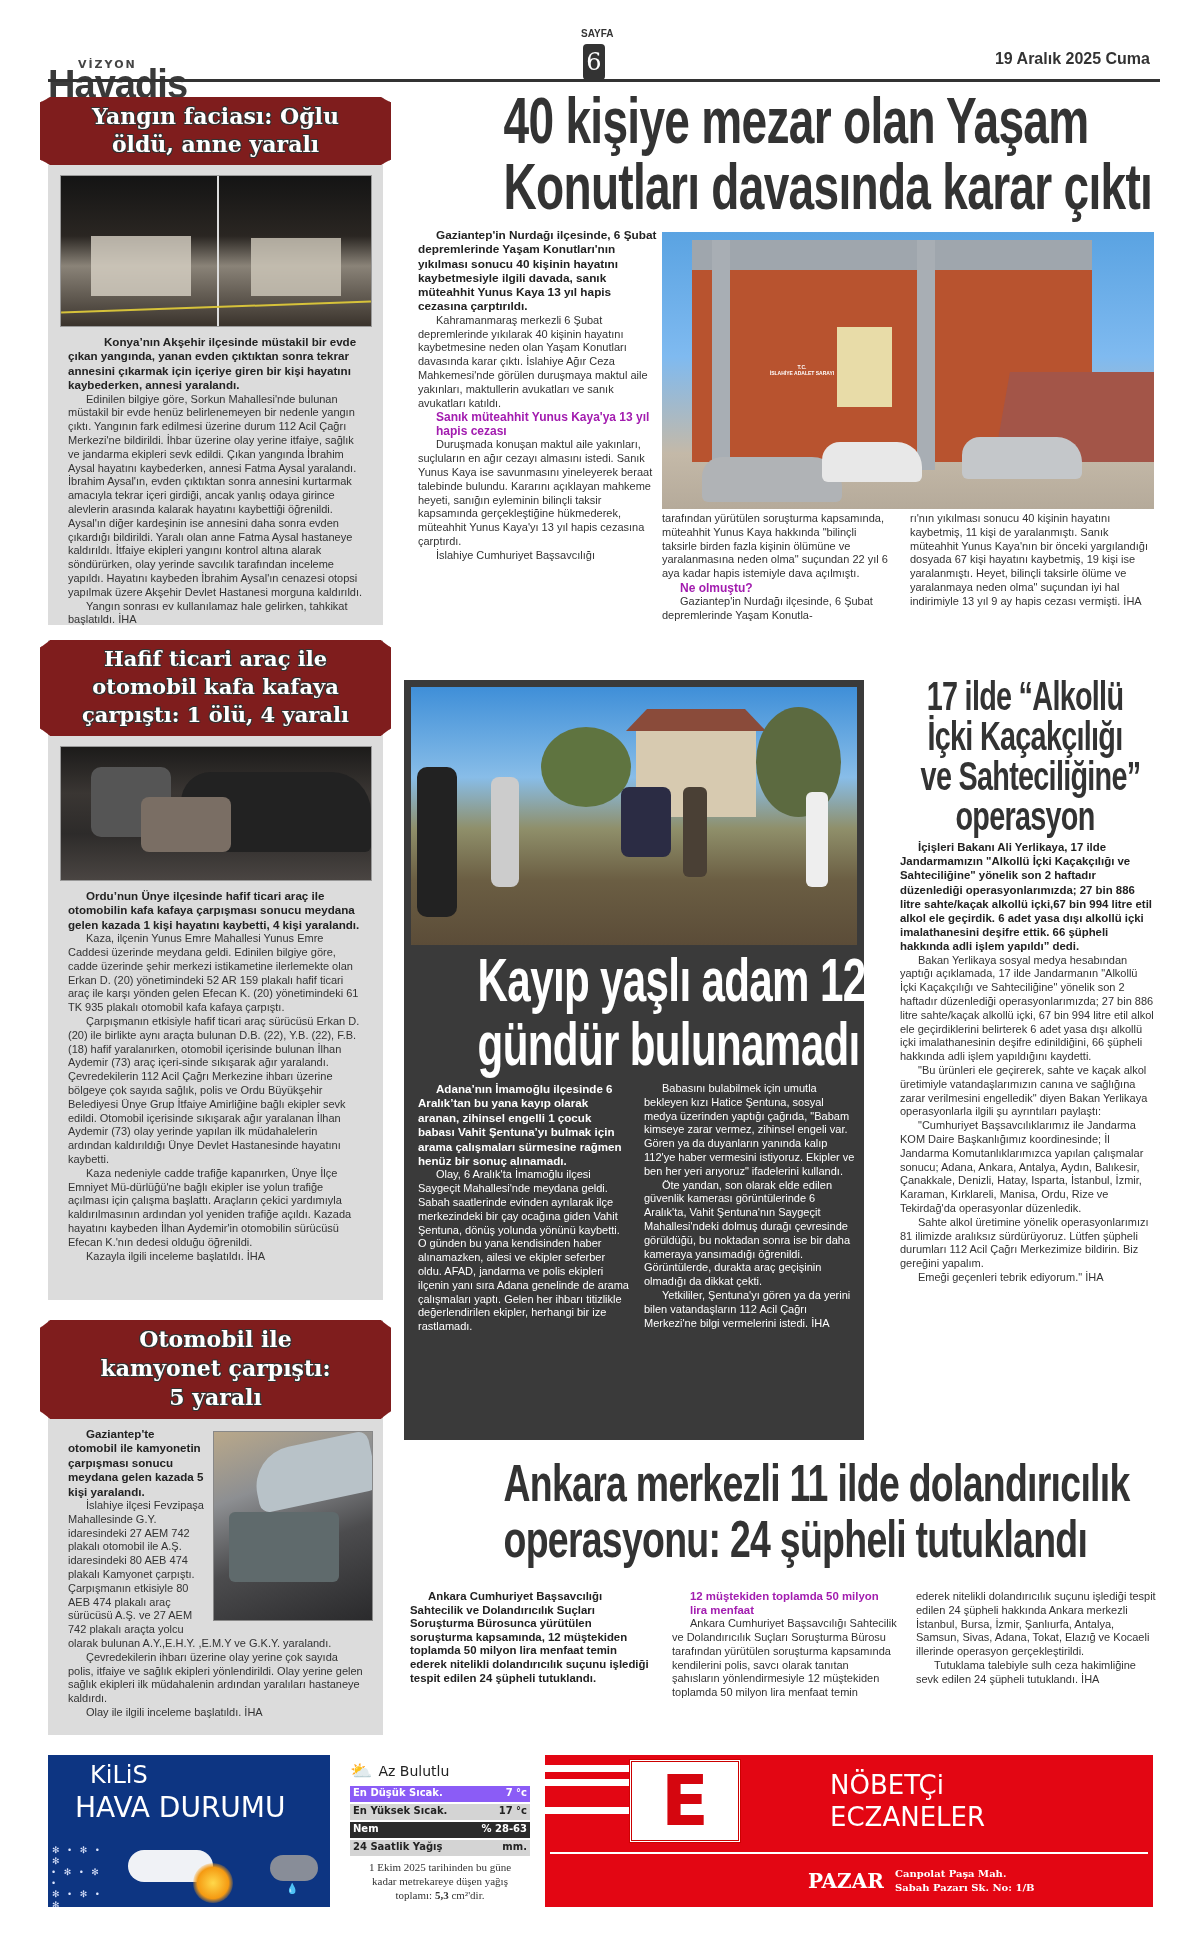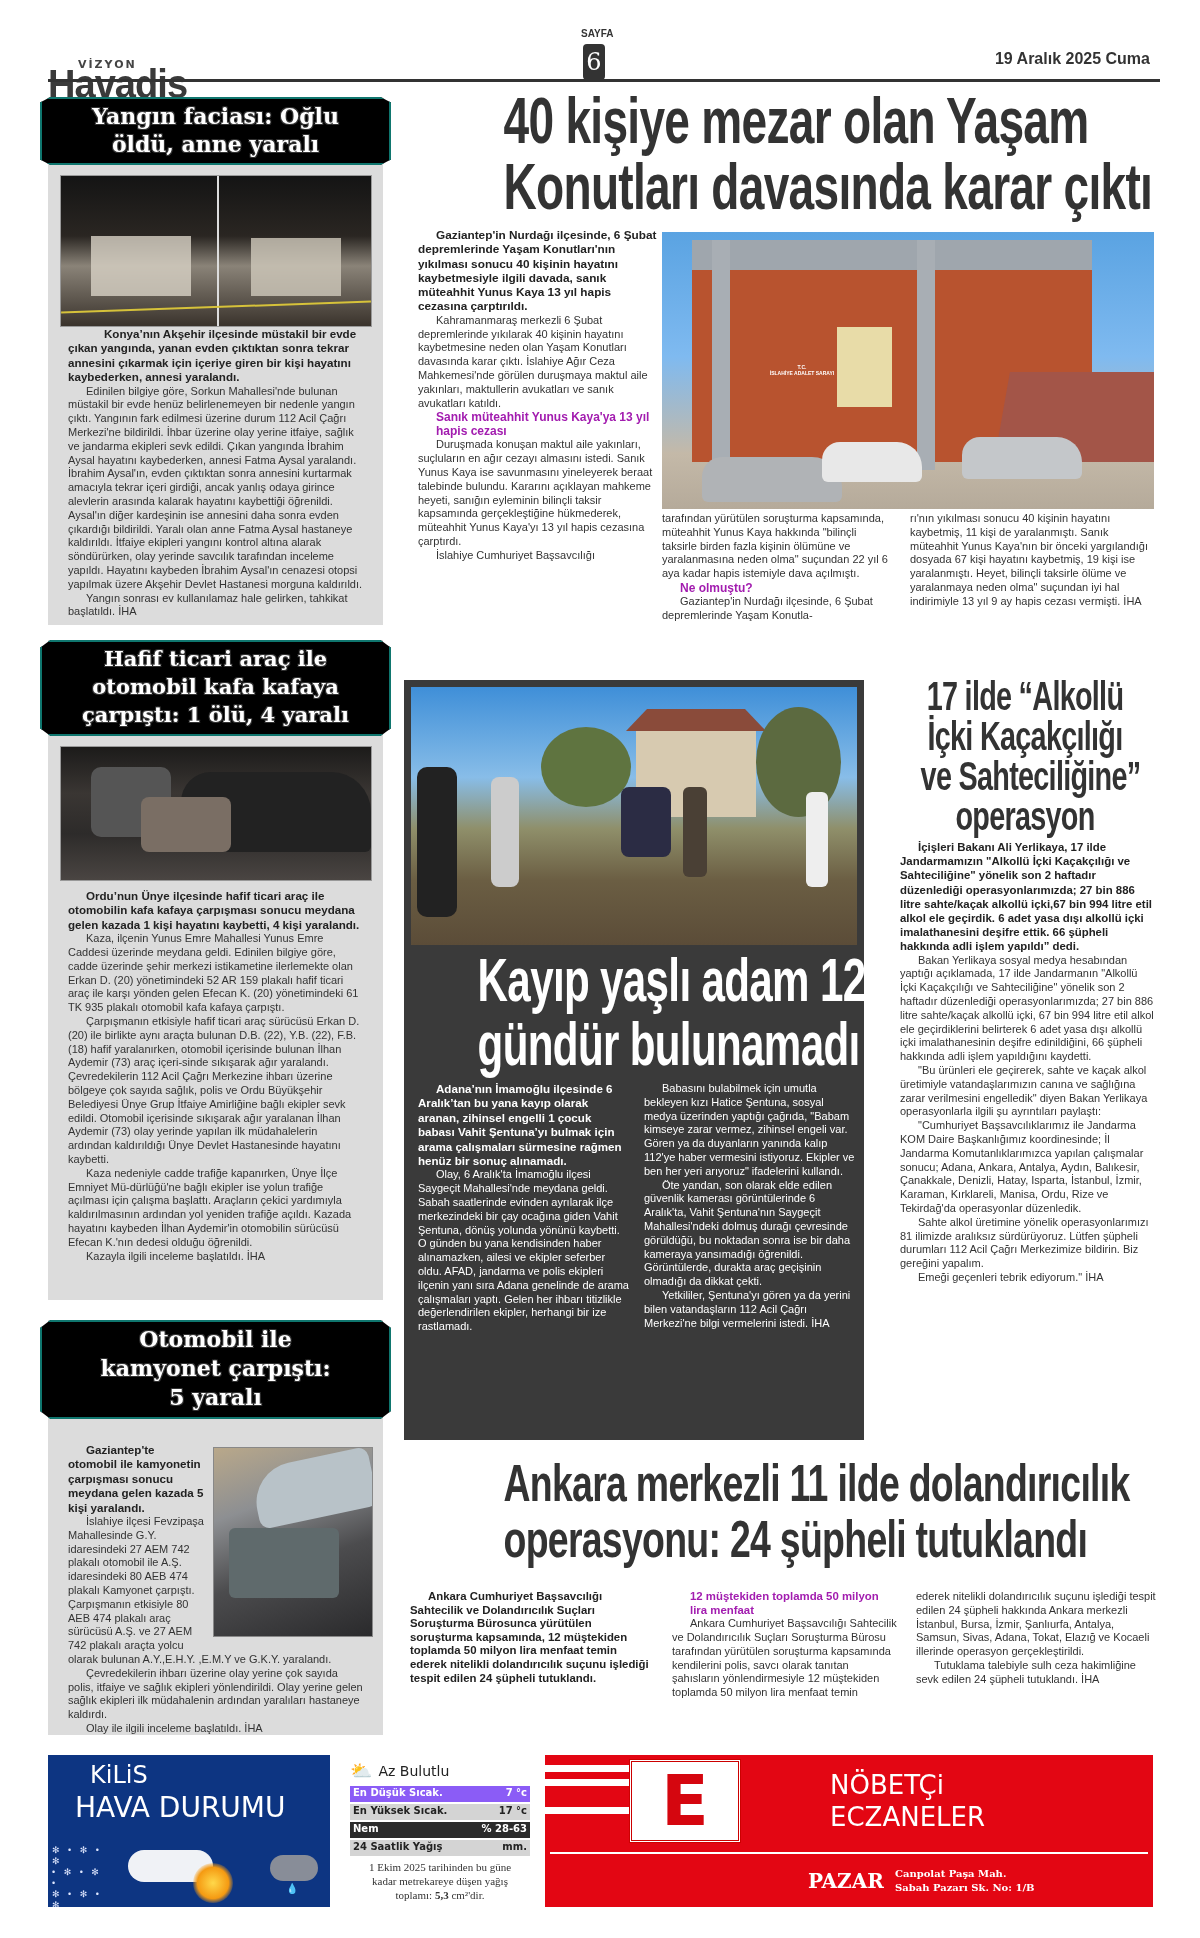--- a/index.html
+++ b/index.html
@@ -7,21 +7,21 @@
 .abs{position:absolute}
 .masthead-logo{left:48px;top:30px;font-family:"DejaVu Sans",sans-serif;font-weight:bold;color:#333;margin-top:28px;}
 .logo-small{position:absolute;left:30px;top:0;font-size:11px;letter-spacing:2px;color:#444;font-weight:bold}
 .logo-big{position:absolute;left:0;top:4px;font-size:40px;letter-spacing:-1px;color:#3a3a3a;font-family:"Liberation Sans",sans-serif;font-weight:bold;transform:scaleX(0.95);transform-origin:left}
 .page-label{left:581px;top:28px;font-size:10px;font-weight:bold;color:#333;font-family:"Liberation Sans Narrow","Liberation Sans",sans-serif}
 .page-num{left:583px;top:44px;width:22px;height:36px;background:#333;color:#fff;border-radius:4px;font-family:"DejaVu Serif",serif;font-size:24px;text-align:center;line-height:36px}
 .date{right:50px;top:50px;font-size:16px;font-weight:bold;color:#333;}
 .rule{left:48px;top:79px;width:1112px;height:3px;background:#333}
 
 .left-col{left:48px;width:335px;background:#dcdcdc}
-.orange-head{position:relative;background:#000000;color:#fff;font-family:"DejaVu Serif",serif;font-weight:bold;text-align:center;text-shadow:1px 1px 0 #333,-1px -1px 0 #333,1px -1px 0 #333,-1px 1px 0 #333;clip-path:polygon(3% 0,97% 0,100% 8%,100% 92%,97% 100%,3% 100%,0 92%,0 8%);margin:0 -8px;border:2px solid #0f766e}
+.orange-head{position:relative;background:#7f1d1d;color:#fff;font-family:"DejaVu Serif",serif;font-weight:bold;text-align:center;text-shadow:1px 1px 0 #333,-1px -1px 0 #333,1px -1px 0 #333,-1px 1px 0 #333;clip-path:polygon(3% 0,97% 0,100% 8%,100% 92%,97% 100%,3% 100%,0 92%,0 8%);margin:0 -8px;border:2px solid #7f1d1d}
 .photo{margin:10px auto 0;display:block;border:1px solid #999}
 .lede{font-weight:bold;font-size:11.6px;line-height:14.4px;text-indent:18px;color:#222}
 .body-txt{font-size:11px;line-height:13.8px;color:#333;text-indent:18px;font-family:"Liberation Sans",sans-serif}
 .body-txt p,.lede p{text-indent:18px}
 .sub-head{font-weight:bold;font-size:12px;line-height:14px;padding-left:18px;color:#a21caf}
 
 .big-head{font-family:"Liberation Sans",sans-serif;font-weight:bold;color:#333;text-align:center;transform:scaleX(0.72);transform-origin:center;letter-spacing:-1px;white-space:nowrap}
 .dark-box{background:#3a3a3a;color:#fff}
 .dark-box .lede,.dark-box .body-txt{color:#fff}
 .weather-left{left:48px;top:1755px;width:282px;height:152px;background:#0d3582;overflow:hidden}
@@ -45,21 +45,21 @@
   <div class="orange-head" style="font-size:22px;line-height:28px;padding:3px 0 5px;">
     <div>Yangın faciası: Oğlu</div>
     <div>öldü, anne yaralı</div>
   </div>
   <div class="photo" style="width:312px;height:152px;background:linear-gradient(180deg,#141414 0%,#2a2622 40%,#8a8378 60%,#3a332c 100%);position:relative;overflow:hidden">
     <div style="position:absolute;left:156px;top:0;width:2px;height:100%;background:#ddd"></div>
     <div style="position:absolute;left:30px;top:60px;width:100px;height:60px;background:#d8d2c6;opacity:.8"></div>
     <div style="position:absolute;left:190px;top:62px;width:90px;height:58px;background:#d0c9bc;opacity:.8"></div>
     <div style="position:absolute;left:0;top:130px;width:100%;height:2px;background:#d6c23a;transform:rotate(-2deg)"></div>
   </div>
-  <div style="padding:0 20px 0 20px">
+  <div style="padding:8px 20px 0 20px">
     <div class="lede" style="text-indent:36px">Konya’nın Akşehir ilçesinde müstakil bir evde çıkan yangında, yanan evden çıktıktan sonra tekrar annesini çıkarmak için içeriye giren bir kişi hayatını kaybederken, annesi yaralandı.</div>
     <div class="body-txt">
       <p style="text-indent:18px">Edinilen bilgiye göre, Sorkun Mahallesi'nde bulunan müstakil bir evde henüz belirlenemeyen bir nedenle yangın çıktı. Yangının fark edilmesi üzerine durum 112 Acil Çağrı Merkezi'ne bildirildi. İhbar üzerine olay yerine itfaiye, sağlık ve jandarma ekipleri sevk edildi. Çıkan yangında İbrahim Aysal hayatını kaybederken, annesi Fatma Aysal yaralandı. İbrahim Aysal'ın, evden çıktıktan sonra annesini kurtarmak amacıyla tekrar içeri girdiği, ancak yanlış odaya girince alevlerin arasında kalarak hayatını kaybettiği öğrenildi. Aysal'ın diğer kardeşinin ise annesini daha sonra evden çıkardığı bildirildi. Yaralı olan anne Fatma Aysal hastaneye kaldırıldı. İtfaiye ekipleri yangını kontrol altına alarak söndürürken, olay yerinde savcılık tarafından inceleme yapıldı. Hayatını kaybeden İbrahim Aysal'ın cenazesi otopsi yapılmak üzere Akşehir Devlet Hastanesi morguna kaldırıldı.</p>
       <p>Yangın sonrası ev kullanılamaz hale gelirken, tahkikat başlatıldı. İHA</p>
     </div>
   </div>
 </div>
 
 <div class="abs left-col" style="top:640px;height:660px;">
   <div class="orange-head" style="font-size:21px;line-height:28px;padding:3px 0 5px;">
@@ -82,21 +82,21 @@
     </div>
   </div>
 </div>
 
 <div class="abs left-col" style="top:1320px;height:415px;">
   <div class="orange-head" style="font-size:22px;line-height:29px;padding:3px 0 5px;">
     <div>Otomobil ile</div>
     <div>kamyonet çarpıştı:</div>
     <div>5 yaralı</div>
   </div>
-  <div style="padding:24px 20px 0 20px;position:relative">
+  <div style="padding:8px 20px 0 20px;position:relative">
     <div style="float:right;width:160px;height:190px;margin:4px -10px 4px 8px;background:linear-gradient(160deg,#b9a88a 0%,#8d8f92 30%,#4c4c4e 60%,#2a2a2c 100%);border:1px solid #888;position:relative;overflow:hidden">
       <div style="position:absolute;left:40px;top:10px;width:120px;height:60px;background:#b8c2c8;border-radius:40px 10px 10px 10px;transform:rotate(-12deg)"></div>
       <div style="position:absolute;left:15px;top:80px;width:110px;height:70px;background:#5f6a6c;border-radius:6px"></div>
     </div>
     <div class="lede">Gaziantep'te otomobil ile kamyonetin çarpışması sonucu meydana gelen kazada 5 kişi yaralandı.</div>
     <div class="body-txt">
       <p>İslahiye ilçesi Fevzipaşa Mahallesinde G.Y. idaresindeki 27 AEM 742 plakalı otomobil ile A.Ş. idaresindeki 80 AEB 474 plakalı Kamyonet çarpıştı. Çarpışmanın etkisiyle 80 AEB 474 plakalı araç sürücüsü A.Ş. ve 27 AEM 742 plakalı araçta yolcu olarak bulunan A.Y.,E.H.Y. ,E.M.Y ve G.K.Y. yaralandı.</p>
       <p>Çevredekilerin ihbarı üzerine olay yerine çok sayıda polis, itfaiye ve sağlık ekipleri yönlendirildi. Olay yerine gelen sağlık ekipleri ilk müdahalenin ardından yaralıları hastaneye kaldırdı.</p>
       <p>Olay ile ilgili inceleme başlatıldı. İHA</p>
     </div>

